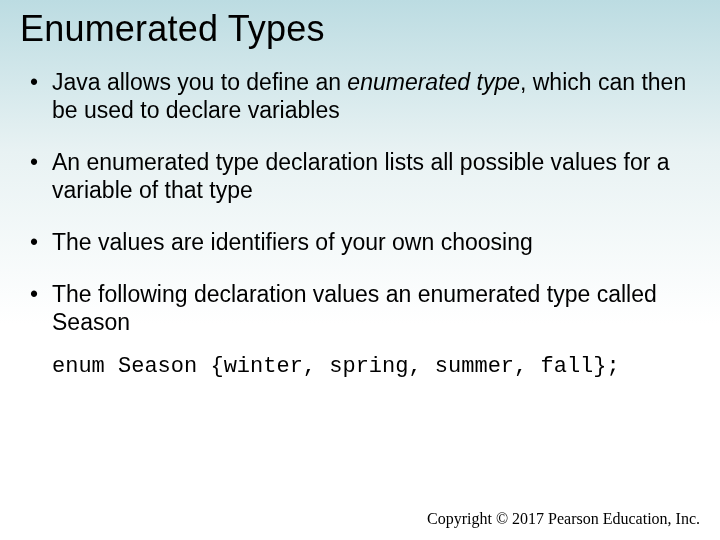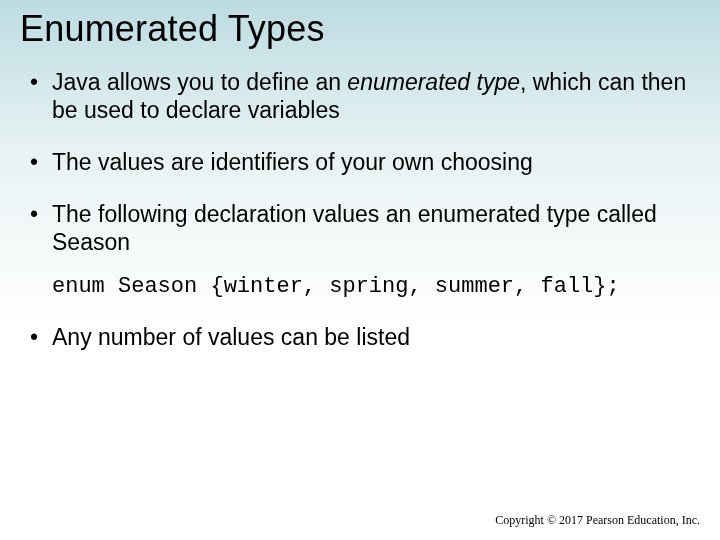--- a/index.html
+++ b/index.html
@@ -54,48 +54,46 @@
     font-family: Liberation Mono, monospace;
     font-size: 22px;
     margin: -6px 0 24px 32px;
     color: #000;
   }
   .copyright {
     position: absolute;
     right: 20px;
     bottom: 12px;
     font-family: "Times New Roman", Times, serif;
-    font-size: 12px;
+    font-size: 16px;
     color: #000;
     text-align: center;
   }
 </style>
 </head>
 <body>
 
 <div class="slide">
 
   <h1 class="title">Enumerated Types</h1>
 
   <ul class="bullets">
 
     <li>
       <span>Java allows you to define an </span><span class="italic">enumerated type</span><span>, which can then be used to declare variables</span>
     </li>
 
+    <li>An enumerated type declaration lists all possible values for a variable of that type</li>
 
     <li>The values are identifiers of your own choosing</li>
 
     <li>
       <span>The following declaration values an enumerated type called </span><span class="mono">Season</span>
     </li>
 
   </ul>
 
   <div class="codeblock">enum Season {winter, spring, summer, fall};</div>
 
-  <ul class="bullets">
-    <li>Any number of values can be listed</li>
-  </ul>
 
   <div class="copyright">Copyright © 2017 Pearson Education, Inc.</div>
 
 </div>
 
 </body></html>

